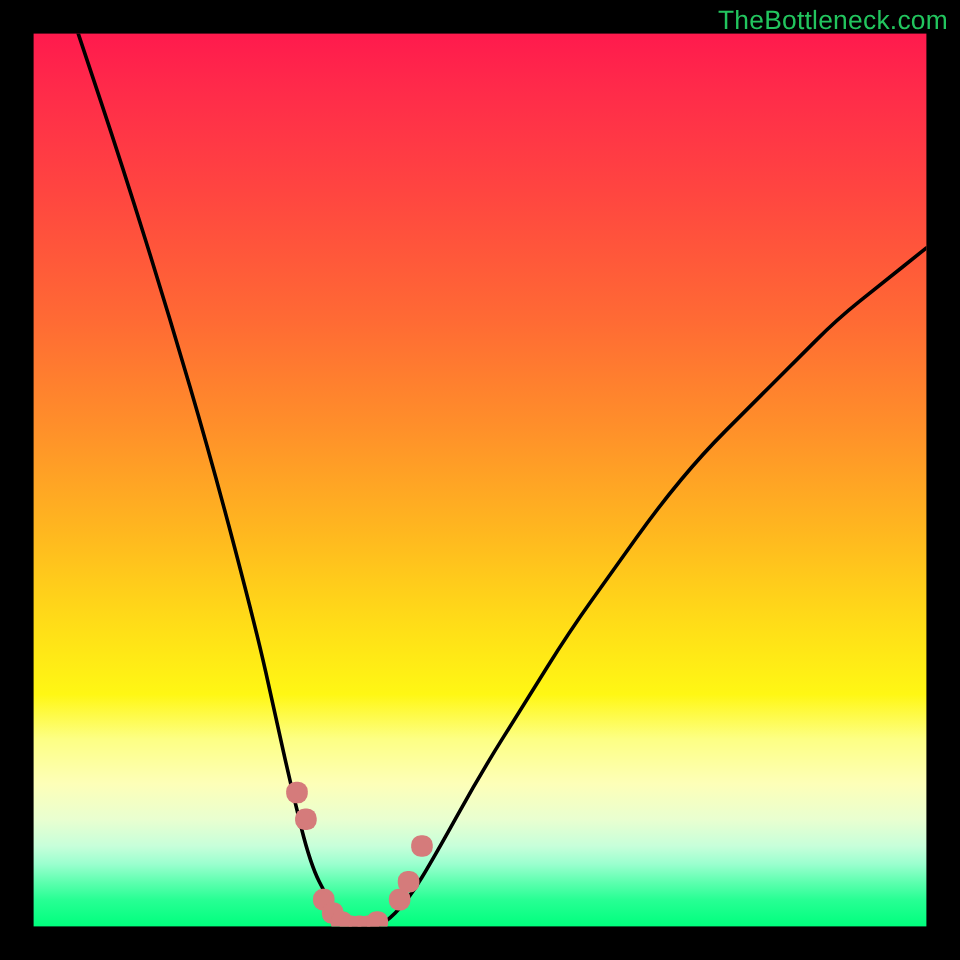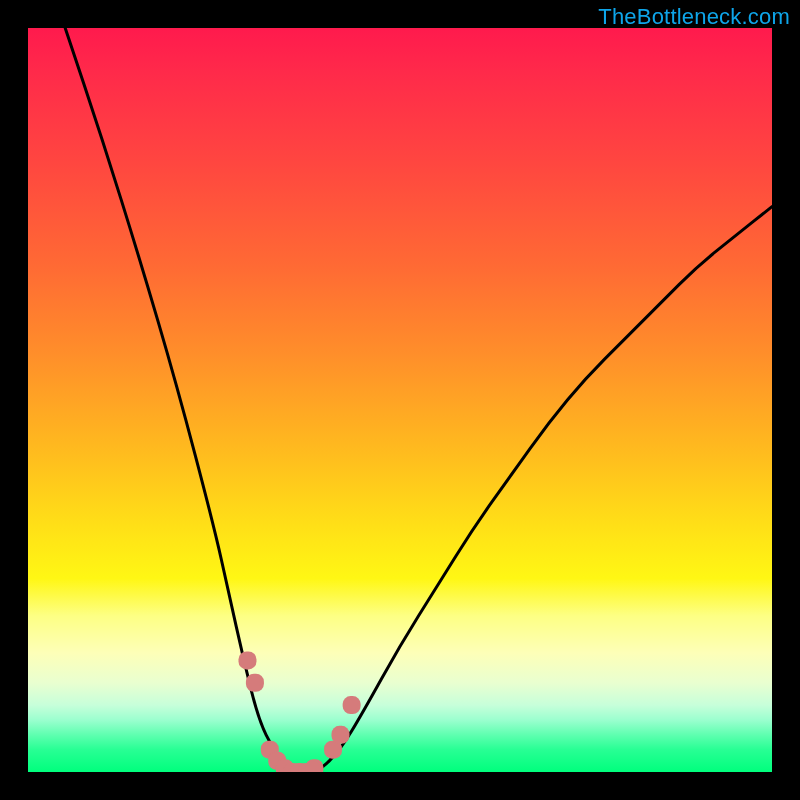--- a/index.html
+++ b/index.html
@@ -43,21 +43,21 @@
       #9bffcf 93%,
       #5fffb0 95%,
       #28ff94 97%,
       #00ff7d 100%
     );
   }
   .attribution {
     position: absolute;
     top: 4px;
     right: 10px;
-    color: #0ea5e9;
+    color: #22c55e;
     font-size: 22px;
     font-weight: 500;
     letter-spacing: 0.2px;
     user-select: none;
   }
   svg.curve {
     position: absolute;
     top: 0;
     left: 0;
     width: 744px;

